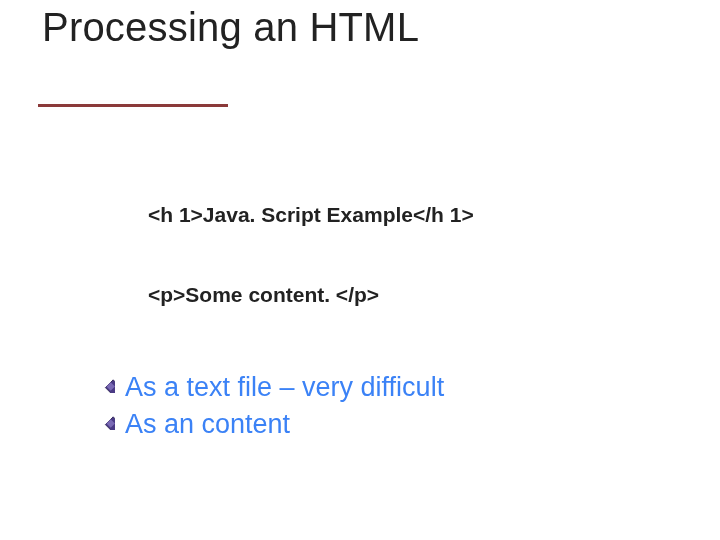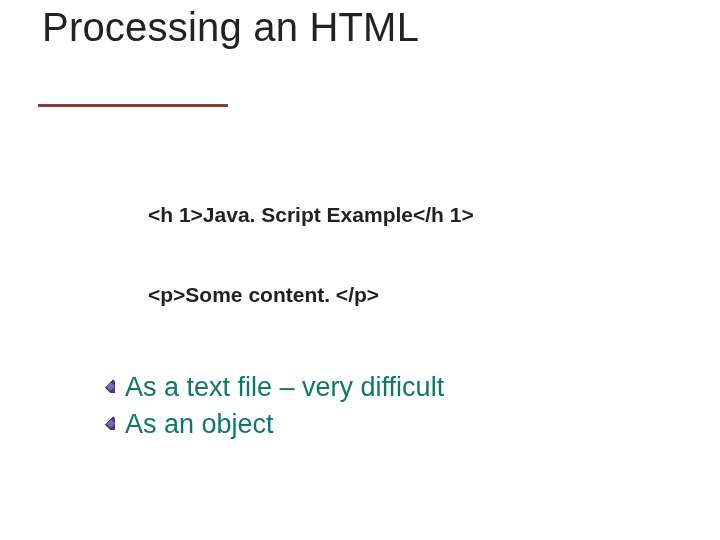--- a/index.html
+++ b/index.html
@@ -57,21 +57,21 @@
     align-items: center;
     margin-bottom: 6px;
   }
   .bullet-icon {
     display: inline-block;
     margin-right: 10px;
     flex: 0 0 auto;
   }
   .bullet-text {
     font-size: 27px;
-    color: #0f766e;
+    color: #3b82f6;
   }
 </style>
 </head>
 <body>
 
 <div class="slide">
 
   <div class="title-block">
     <div class="title-text">Processing an HTML</div>
   </div>
@@ -94,17 +94,17 @@
       </span>
       <span class="bullet-text">As a text file – very difficult</span>
     </div>
     <div class="bullet-row">
       <span class="bullet-icon">
         <svg width="15" height="15" viewBox="0 0 15 15">
           <rect x="7.5" y="-0.5" width="11" height="11" transform="rotate(45 7.5 7.5)" fill="#4a3a85" stroke="#2d2255" stroke-width="0.8"></rect>
           <rect x="7.5" y="3" width="6" height="6" transform="rotate(45 7.5 7.5)" fill="#7a6ab5"></rect>
         </svg>
       </span>
-      <span class="bullet-text">As an object</span>
+      <span class="bullet-text">As an content</span>
     </div>
   </div>
 
 </div>
 
 </body></html>

